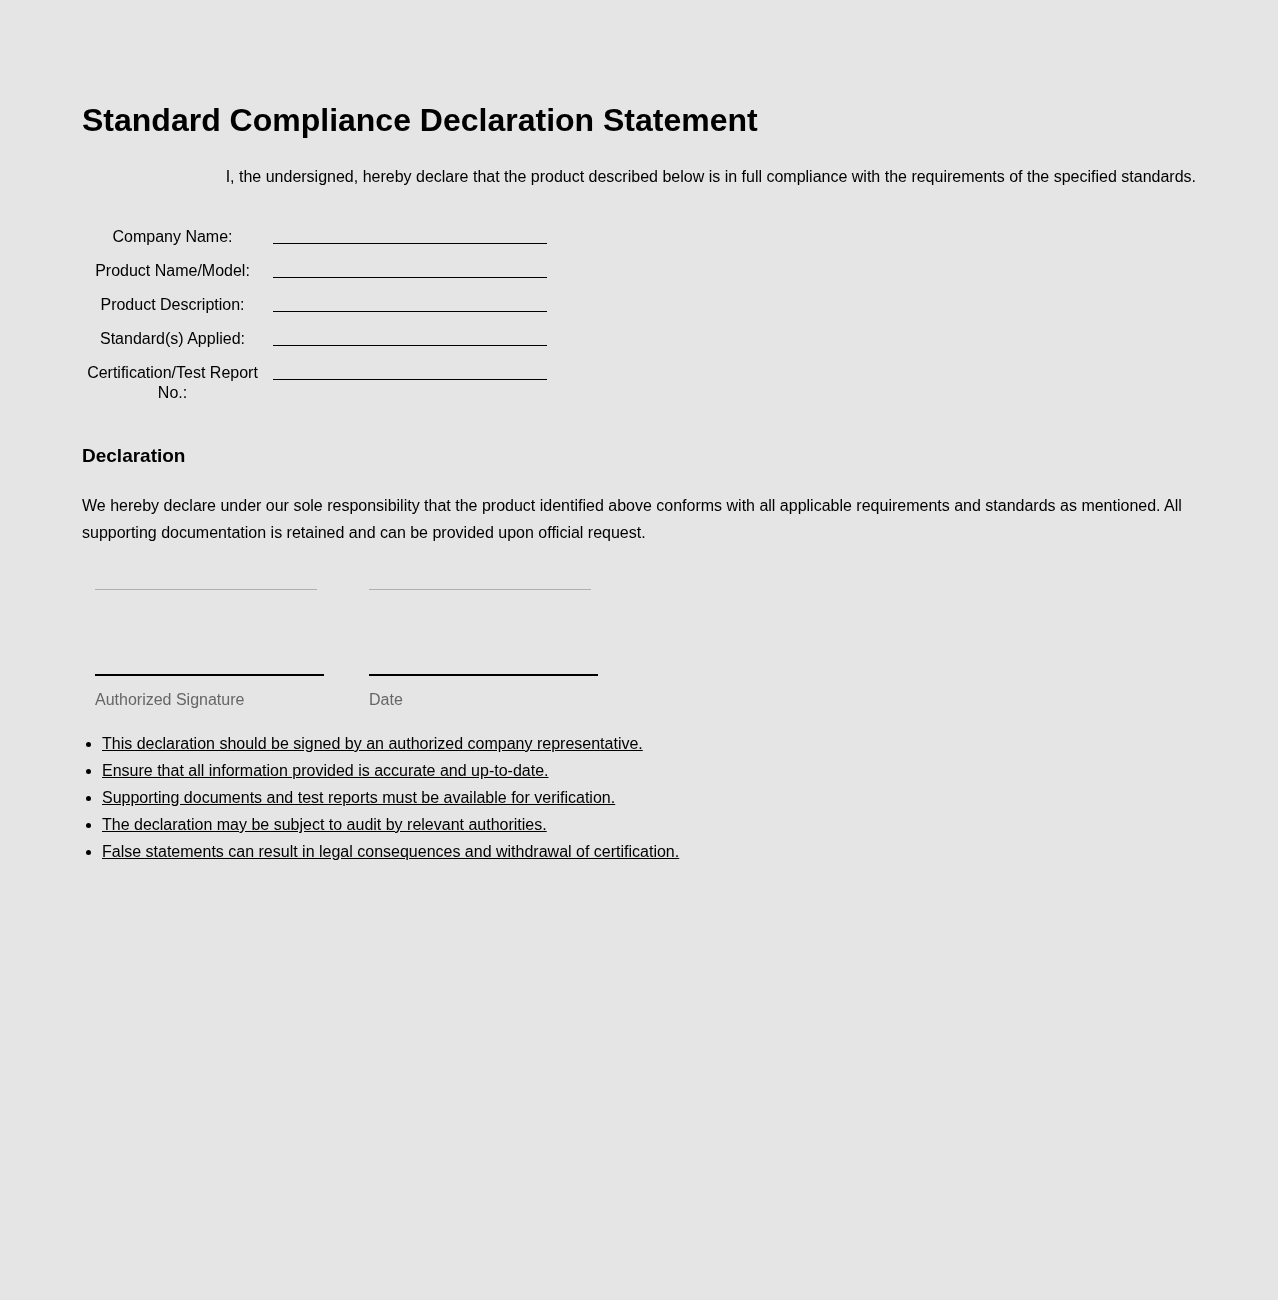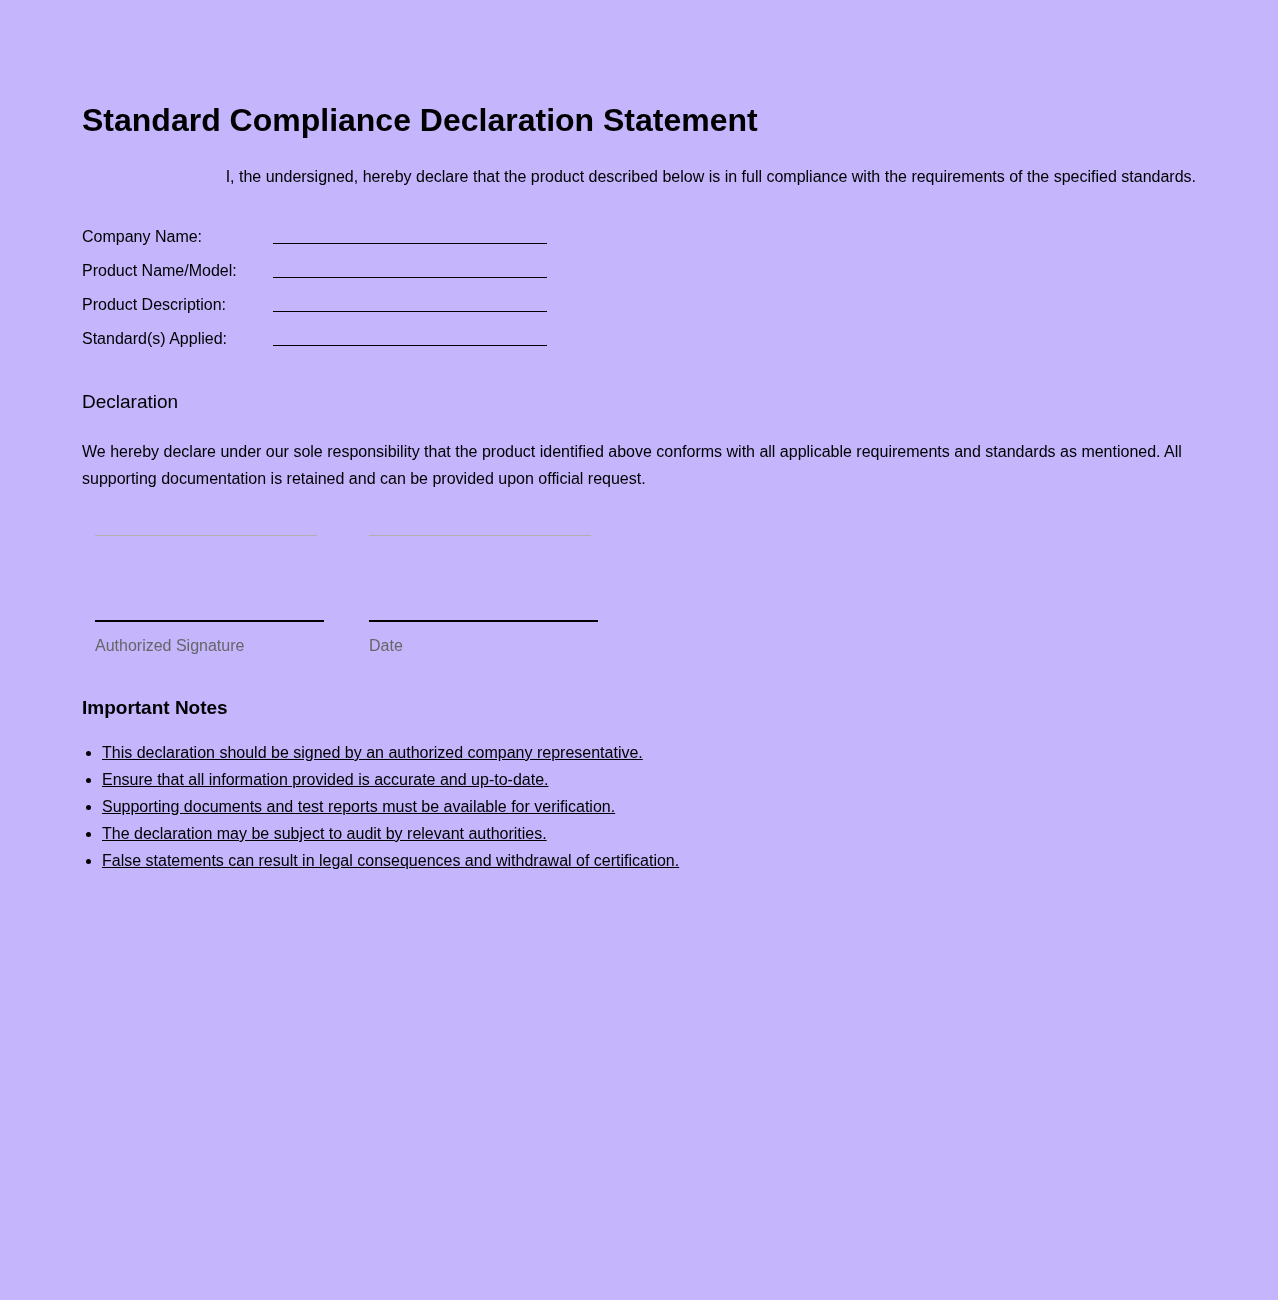--- a/index.html
+++ b/index.html
@@ -8,58 +8,59 @@
     padding: 0;
     background: #ffffff;
     font-family: "Liberation Sans", "DejaVu Sans", sans-serif;
     font-size: 16px;
     color: #000000;
   }
   .page {
     width: 1278px;
     min-height: 1300px;
     padding: 104px 82px 60px 82px;
-    background: #c4b5fd;
+    background: #e5e5e5;
   }
   h1.doc-title {
     margin: 0;
     font-size: 32px;
     line-height: 33px;
     font-weight: 700;
     color: #000000;
   }
   p.intro {
     margin: 30px 0 0 0;
     line-height: 20px;
     text-align: right;
   }
   
   .form-area { margin-top: 40px; }
   .field-row {
     display: flex;
     align-items: flex-start;
     margin-bottom: 14px;
+    text-align: center;
   }
   .field-label {
     width: 191px;
     line-height: 20px;
     flex: 0 0 191px;
     padding-right: 10px;
   }
   .field-blank {
     width: 274px;
     height: 17px;
     border-bottom: 1.5px solid #000000;
   }
   
   h2.section-heading {
     margin: 42px 0 0 0;
     font-size: 19px;
     line-height: 22px;
-    font-weight: 400;
+    font-weight: 700;
     color: #000000;
   }
   p.declaration-body {
     margin: 25px 0 0 0;
     line-height: 27px;
     max-width: 1114px;
   }
   
   .sig-grid {
     margin-top: 43px;
@@ -122,20 +123,24 @@
       <div class="field-blank"></div>
     </div>
     <div class="field-row">
       <div class="field-label">Product Description:</div>
       <div class="field-blank"></div>
     </div>
     <div class="field-row">
       <div class="field-label">Standard(s) Applied:</div>
       <div class="field-blank"></div>
     </div>
+    <div class="field-row">
+      <div class="field-label">Certification/Test Report No.:</div>
+      <div class="field-blank"></div>
+    </div>
   </div>
 
   <h2 class="section-heading">Declaration</h2>
 
   <p class="declaration-body">We hereby declare under our sole responsibility that the product identified above conforms with all applicable requirements and standards as mentioned. All supporting documentation is retained and can be provided upon official request.</p>
 
   <div class="sig-grid">
 
     <div class="sig-cell tall">
       <div class="sig-input"></div>
@@ -146,21 +151,20 @@
     <div class="sig-cell tall">
       <div class="sig-input"></div>
       <div class="sig-rule"></div>
       <div class="sig-label">Date</div>
     </div>
 
 
 
   </div>
 
-  <h2 class="notes-heading">Important Notes</h2>
 
   <ul class="notes-list">
     <li>This declaration should be signed by an authorized company representative.</li>
     <li>Ensure that all information provided is accurate and up-to-date.</li>
     <li>Supporting documents and test reports must be available for verification.</li>
     <li>The declaration may be subject to audit by relevant authorities.</li>
     <li>False statements can result in legal consequences and withdrawal of certification.</li>
   </ul>
 
 </div>

